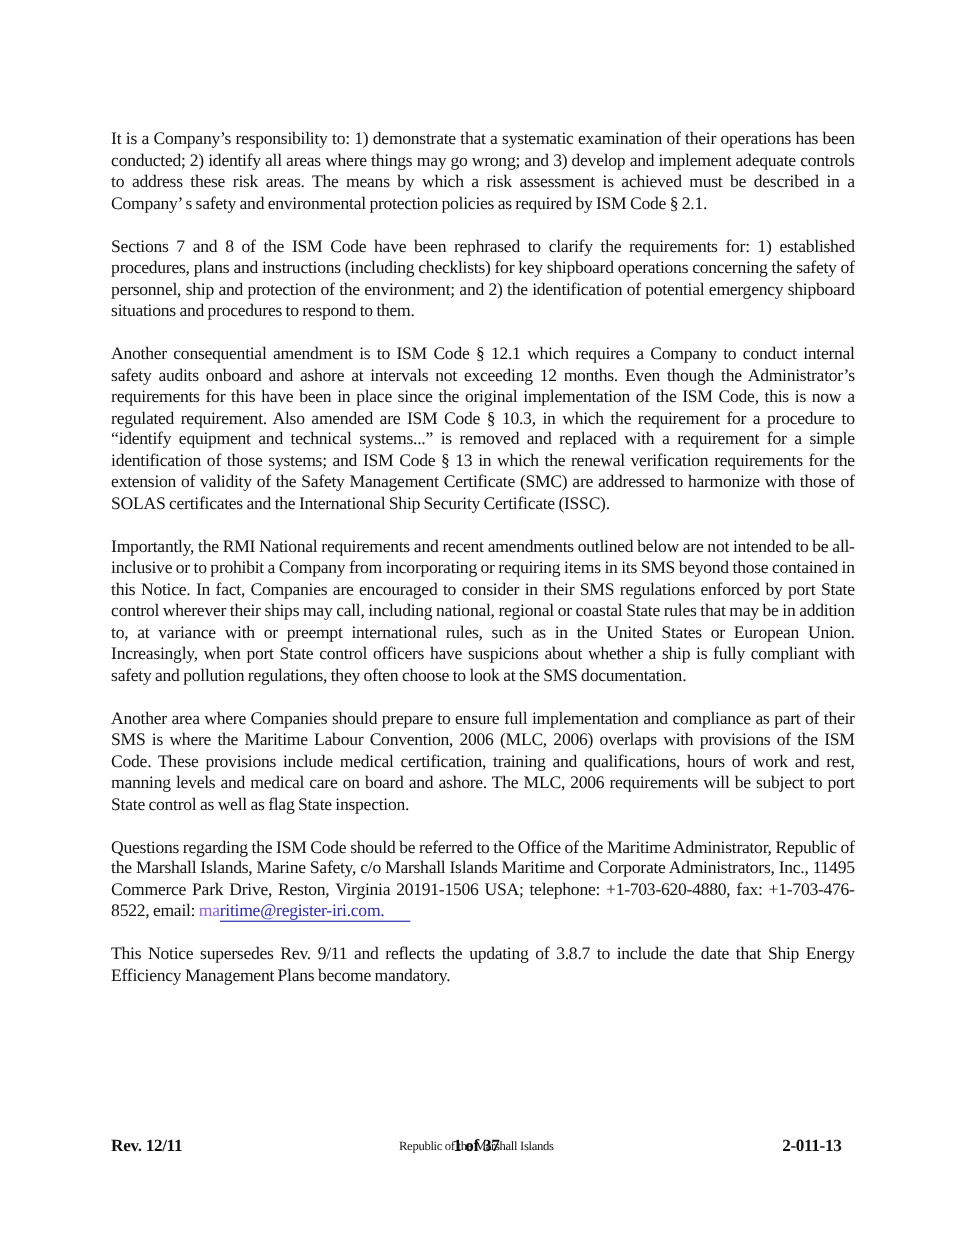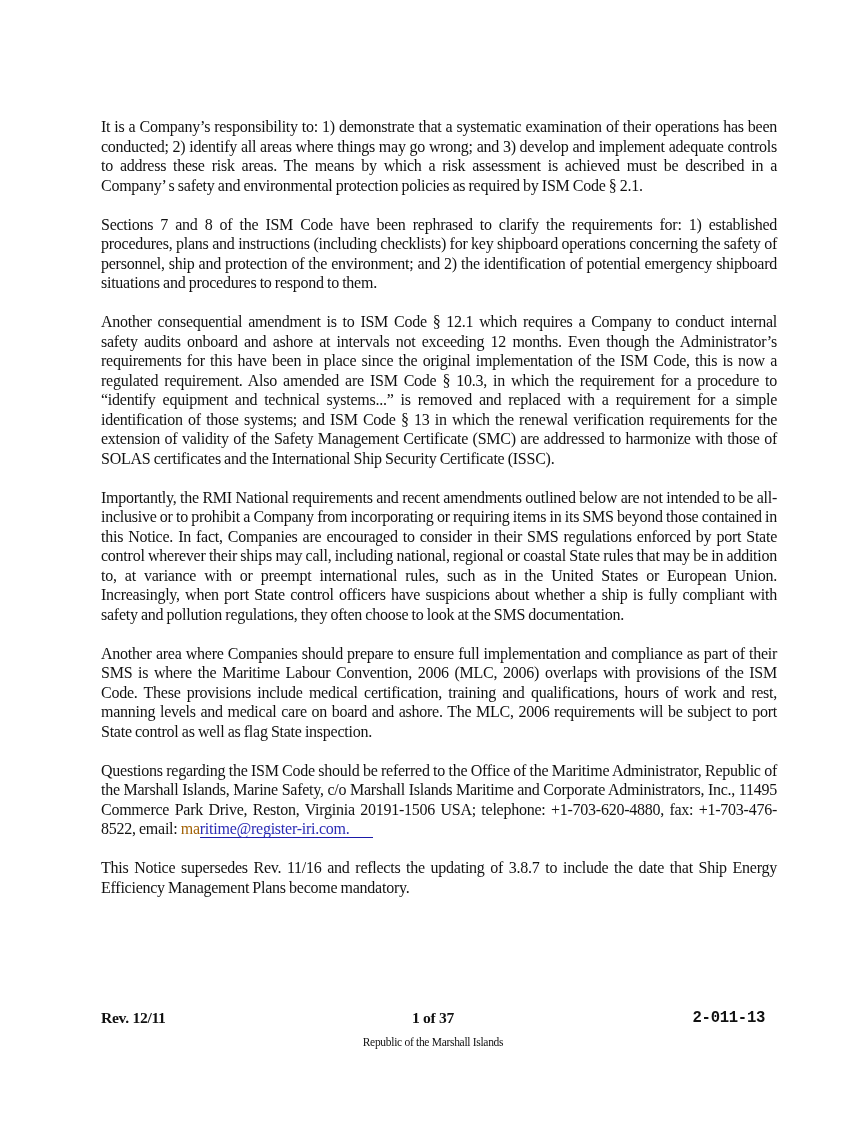--- a/index.html
+++ b/index.html
@@ -22,62 +22,62 @@
       width: 676px;
     }
     .para {
       margin: 0 0 19.5px 0;
       font-size: 16px;
       line-height: 19.5px;
       text-align: justify;
       letter-spacing: -0.25px;
       word-spacing: -0.5px;
     }
-    .email-plain { color: #a16207; margin-top: 16px; }
+    .email-plain { color: #8b5cf6; margin-top: 16px; }
     .email-link {
       color: #2b2bb5;
       text-decoration: none;
       border-bottom: 1.5px solid #1a1aa8;
       padding-right: 24px;
       padding-bottom: 0;
     }
     .footer {
       position: absolute;
       left: 101px;
-      top: 1009px;
+      top: 1033px;
       width: 664px;
       height: 22px;
       font-size: 15.6px;
       font-weight: bold;
       letter-spacing: -0.3px;
     }
     .footer .rev { position: absolute; left: 0; top: 0; }
     .footer .pg { position: absolute; left: 0; right: 0; top: 0; text-align: center; }
-    .footer .code { position: absolute; right: 0; top: 0; font-family: Liberation Mono, monospace; }
+    .footer .code { position: absolute; right: 0; top: 0; }
     .subfooter {
       position: absolute;
       left: 101px;
       width: 664px;
       top: 1036px;
       text-align: center;
       font-size: 11.5px;
       letter-spacing: -0.3px;
     }
   </style>
 </head>
 <body>
 
 <div class="page">
   <p class="para">It is a Company’s responsibility to: 1) demonstrate that a systematic examination of their operations has been conducted; 2) identify all areas where things may go wrong; and 3) develop and implement adequate controls to address these risk areas.   The means by which a risk assessment is achieved must be described in a Company’ s safety and environmental protection policies as required by ISM Code § 2.1.</p>
   <p class="para">Sections 7 and 8 of the ISM Code have been rephrased to clarify the requirements for: 1) established procedures, plans and instructions (including checklists) for key shipboard operations concerning the safety of personnel, ship and protection of the environment; and 2) the identification of potential emergency shipboard situations and procedures to respond to them.</p>
   <p class="para">Another consequential amendment is to ISM Code § 12.1 which requires a Company to conduct internal safety audits onboard and ashore at intervals not exceeding 12 months.   Even though the Administrator’s requirements for this have been in place since the original implementation of the ISM Code, this is now a regulated requirement.   Also amended are ISM Code § 10.3, in which the requirement for a procedure to “identify equipment and technical systems...” is removed and replaced with a requirement for a simple identification of those systems; and ISM Code § 13 in which the renewal verification requirements for the extension of validity of the Safety Management Certificate (SMC) are addressed to harmonize with those of SOLAS certificates and the International Ship Security Certificate (ISSC).</p>
   <p class="para">Importantly, the RMI National requirements and recent amendments outlined below are not intended to be all-inclusive or to prohibit a Company from incorporating or requiring items in its SMS beyond those contained in this Notice.  In fact, Companies are encouraged to consider in their SMS regulations enforced by port State control wherever their ships may call, including national, regional or coastal State rules that may be in addition to, at variance with or preempt international rules, such as in the United States or European Union.   Increasingly, when port State control officers have suspicions about whether a ship is fully compliant with safety and pollution regulations, they often choose to look at the SMS documentation.</p>
   <p class="para">Another area where Companies should prepare to ensure full implementation and compliance as part of their SMS is where the Maritime Labour Convention, 2006 (MLC, 2006) overlaps with provisions of the ISM Code.    These provisions include medical certification, training and qualifications, hours of work and rest, manning levels and medical care on board and ashore.   The MLC, 2006 requirements will be subject to port State control as well as flag State inspection.</p>
   <p class="para"><span>Questions regarding the ISM Code should be referred to the Office of the Maritime Administrator, Republic of the Marshall Islands, Marine Safety, c/o Marshall Islands Maritime and Corporate Administrators, Inc., 11495 Commerce Park Drive, Reston, Virginia 20191-1506 USA; telephone: +1-703-620-4880, fax: +1-703-476-8522, email: </span><span class="email-plain">ma</span><a class="email-link" style="color: rgb(43, 43, 181);">ritime@register-iri.com.</a></p>
-  <p class="para">This Notice supersedes Rev. 11/16 and reflects the updating of 3.8.7 to include the date that Ship Energy Efficiency Management Plans become mandatory.</p>
+  <p class="para">This Notice supersedes Rev. 9/11 and reflects the updating of 3.8.7 to include the date that Ship Energy Efficiency Management Plans become mandatory.</p>
 </div>
 
 <div class="footer">
   <span class="rev">Rev. 12/11</span>
   <span class="pg">1 of 37</span>
   <span class="code">2-011-13</span>
 </div>
 <div class="subfooter">Republic of the Marshall Islands</div>
 
 </body></html>

